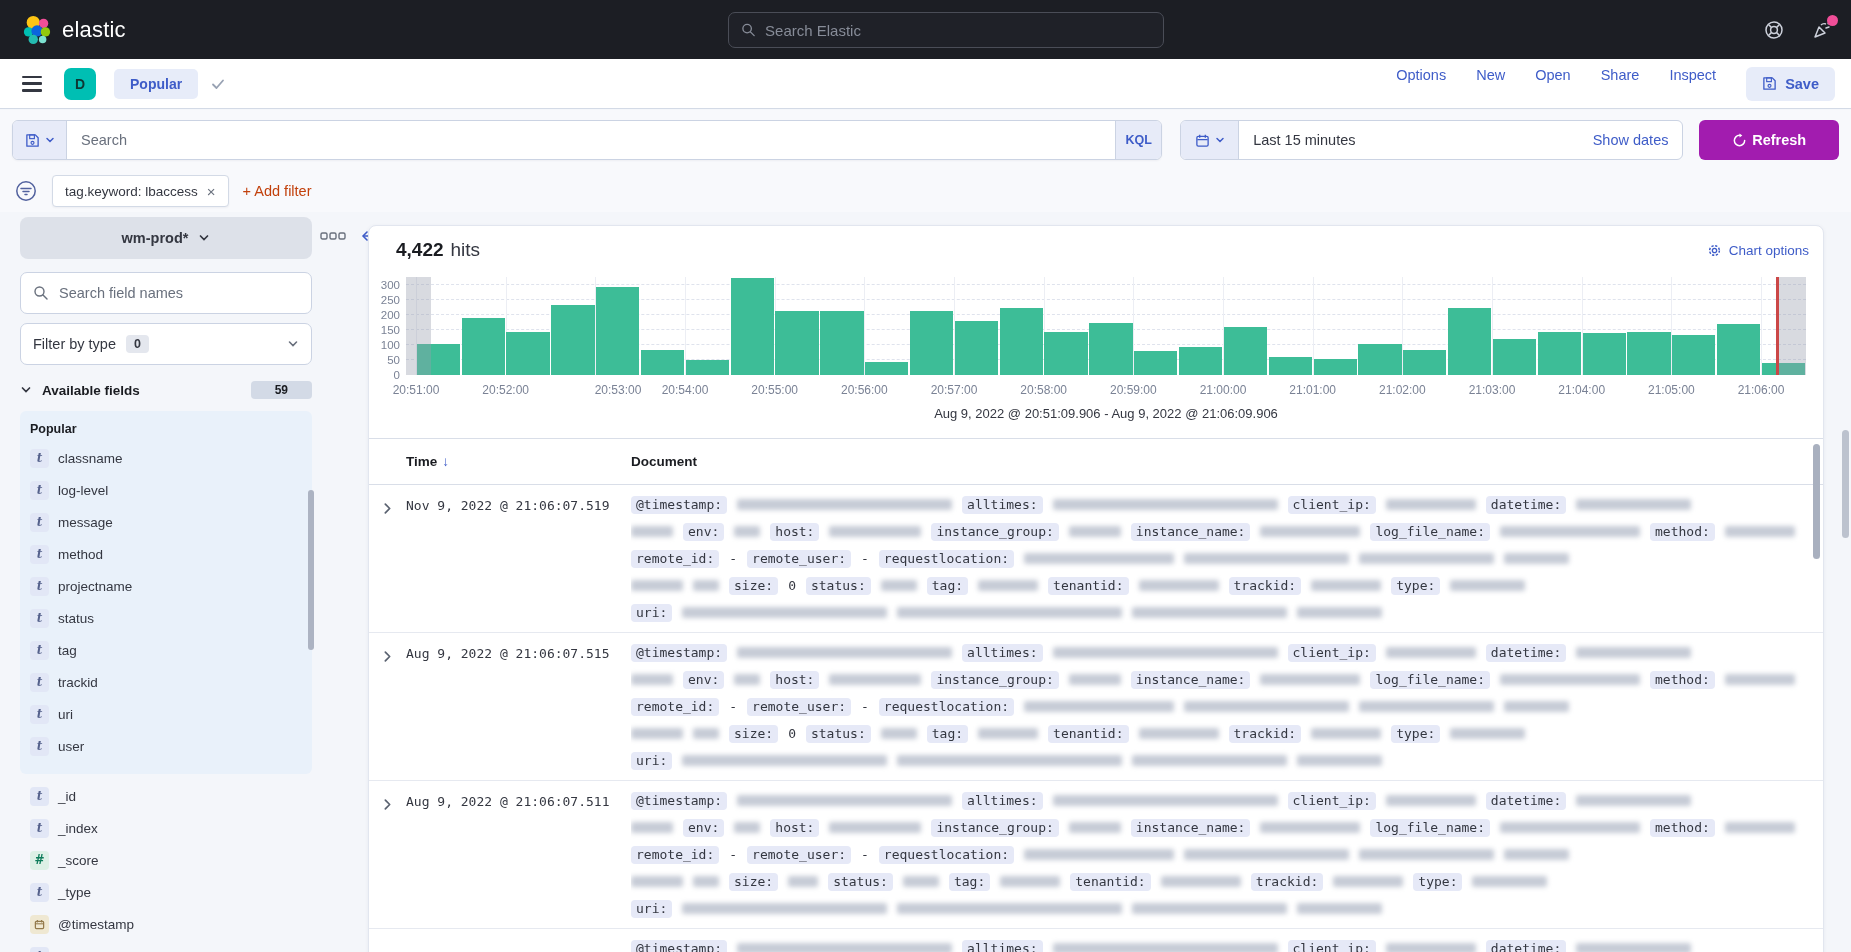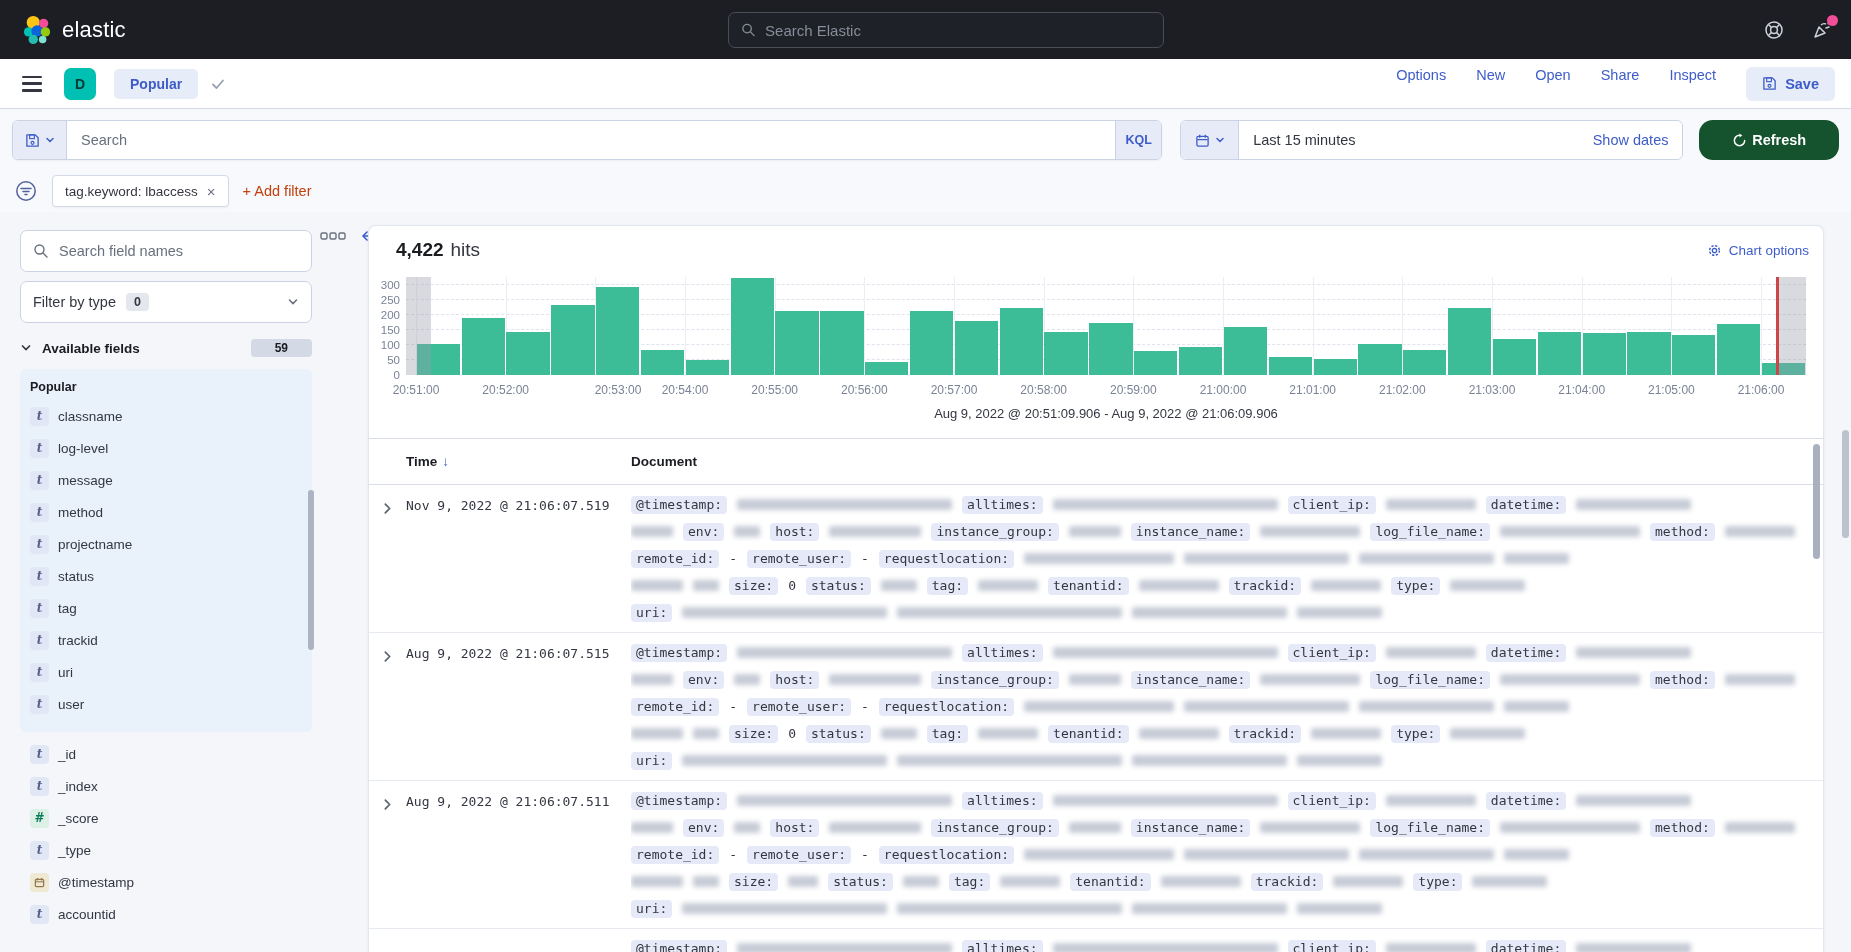--- a/index.html
+++ b/index.html
@@ -32,21 +32,21 @@
   .query-row { position:absolute; top:110px; left:0; right:0; height:60px; background:#F8F9FC; display:flex; align-items:center; padding:0 12px; }
   .search-group { display:flex; align-items:stretch; width:1154px; height:40px; border:1px solid #CBD3E3; border-radius:6px; background:#fff; overflow:hidden; box-shadow:0 1px 2px rgba(30,40,80,.05); }
   .sq-btn { width:54px; background:#E7EBF8; border-right:1px solid #CBD3E3; display:flex; align-items:center; justify-content:center; gap:5px; cursor:pointer; }
   .search-group input { flex:1; border:none; outline:none; font-size:14.5px; padding:0 14px; color:#343741; font-family:"Liberation Sans",sans-serif; }
   .search-group input::placeholder { color:#69707D; }
   .kql-seg { width:46px; background:#E7EBF8; border-left:1px solid #CBD3E3; color:#3E5CC8; font-size:12.5px; font-weight:bold; display:flex; align-items:center; justify-content:center; cursor:pointer; }
   .date-group { display:flex; align-items:stretch; height:40px; margin-left:18px; width:505px; border:1px solid #CBD3E3; border-radius:6px; background:#fff; overflow:hidden; }
   .cal-btn { width:58px; background:#E7EBF8; border-right:1px solid #CBD3E3; display:flex; align-items:center; justify-content:center; gap:5px; cursor:pointer; }
   .date-text { flex:1; display:flex; align-items:center; padding-left:14px; font-size:14.5px; color:#343741; cursor:pointer; }
   .show-dates { display:flex; align-items:center; padding-right:14px; color:#3E5CC8; font-size:14.5px; cursor:pointer; }
-  .refresh-btn { margin-left:16px; width:140px; height:40px; background:#14532d; color:#fff; border:none; border-radius:14px; font-size:14.5px; font-weight:600; display:flex; align-items:center; justify-content:center; gap:5px; cursor:pointer; }
+  .refresh-btn { margin-left:16px; width:140px; height:40px; background:#a21caf; color:#fff; border:none; border-radius:6px; font-size:14.5px; font-weight:600; display:flex; align-items:center; justify-content:center; gap:5px; cursor:pointer; }
 
   
   .filter-row { position:absolute; top:170px; left:0; right:0; height:42px; background:#F8F9FC; display:flex; align-items:center; padding:0 14px; gap:14px; }
   .filter-pill { display:flex; align-items:center; gap:9px; border:1px solid #D3DAE6; background:#fff; border-radius:4px; height:32px; padding:0 12px; font-size:13.5px; color:#343741; cursor:pointer; box-shadow:0 1px 2px rgba(30,40,80,.05); }
   .filter-pill .x { color:#69707D; font-size:15px; cursor:pointer; }
   .add-filter { color:#c2410c; font-size:14.5px; cursor:pointer; }
 
   
   .content { position:absolute; top:212px; left:0; right:0; bottom:0; background:#F4F6FA; }
 
@@ -238,20 +238,26 @@
     <div class="filter-pill">
       <span>tag.keyword: lbaccess</span>
       <span class="x">×</span>
     </div>
     <div class="add-filter">+ Add filter</div>
   </div>
 
   <div class="content">
 
     <aside class="sidebar">
+      <div class="index-pill">
+        <span>wm-prod*</span>
+        <svg width="12" height="12" viewBox="0 0 12 12">
+          <path d="M2.5 4 L6 7.5 L9.5 4" fill="none" stroke="#343741" stroke-width="1.7" stroke-linecap="round"></path>
+        </svg>
+      </div>
       <div class="fld-search">
         <svg width="16" height="16" viewBox="0 0 16 16">
           <circle cx="6.5" cy="6.5" r="4.5" fill="none" stroke="#69707D" stroke-width="1.4"></circle>
           <line x1="10" y1="10" x2="14" y2="14" stroke="#69707D" stroke-width="1.4" stroke-linecap="round"></line>
         </svg>
         <input placeholder="Search field names" style="">
       </div>
       <div class="type-filter">
         <span>Filter by type</span>
         <span class="zero-badge">0</span>

